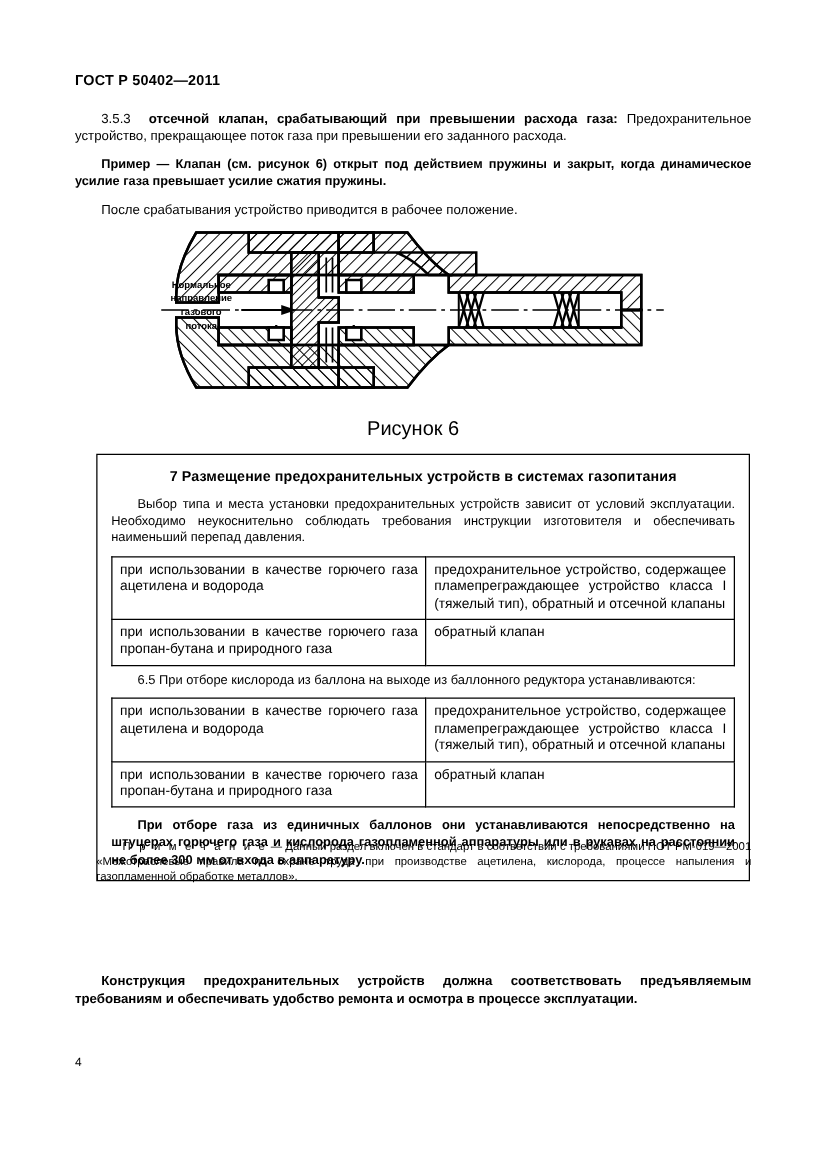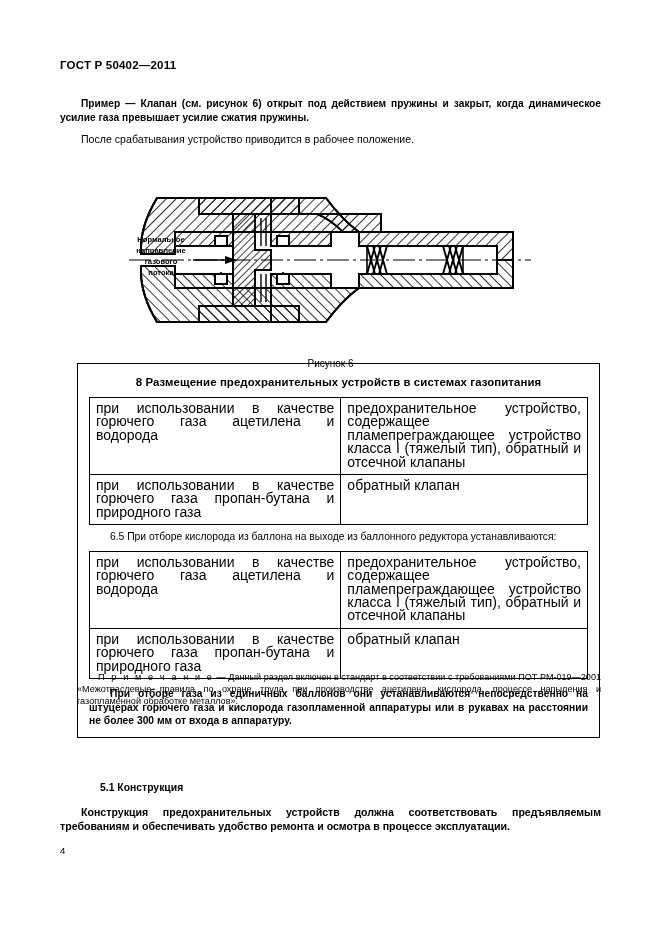--- a/index.html
+++ b/index.html
@@ -62,31 +62,31 @@
   p.after-fig {
     margin: 8px 0 0 0;
   }
 
   .term-bold { font-weight: bold; }
 
   
   .figure-wrap {
     position: absolute;
     left: 0;
-    top: 184px;
+    top: 172px;
     width: 661px;
     text-align: center;
   }
   .figure-svg-holder {
     display: inline-block;
     line-height: 0;
   }
   .figure-caption {
-    margin-top: 18px;
-    font-size: 10px;
+    margin-top: 6px;
+    font-size: 16px;
     text-align: center;
   }
 
   
   .frame {
     position: absolute;
     left: 77px;
     top: 363px;
     width: 523px;
     border: 1.3px solid #000;
@@ -120,21 +120,21 @@
   
   table.spec {
     width: 100%;
     border-collapse: collapse;
     margin-top: 7px;
     table-layout: fixed;
   }
   table.spec td {
     border: 1px solid #000;
     vertical-align: top;
-    font-size: 14px;
+    font-size: 11px;
     line-height: 13.4px;
     padding: 4px 6px 5px 6px;
     text-align: justify;
     hyphens: manual;
   }
   table.spec td.col-left { width: 50.5%; }
   table.spec td.col-right { width: 49.5%; }
 
   
   .note {
@@ -187,20 +187,23 @@
   }
 </style>
 </head>
 <body>
 
 <div class="page">
 
   <div class="doc-header">ГОСТ Р 50402—2011</div>
 
   <div class="content">
+    <p class="body">
+      <span>3.5.3</span><span>&nbsp;&nbsp;</span><span class="term-bold">отсечной клапан, срабатывающий при превышении расхода газа:</span><span> Предохранительное устройство, прекращающее поток газа при превышении его заданного расхода.</span>
+    </p>
 
     <p class="example">Пример — Клапан (см. рисунок 6) открыт под действием пружины и закрыт, когда динамическое усилие газа превышает усилие сжатия пружины.</p>
 
     <p class="body after-fig">После срабатывания устройство приводится в рабочее положение.</p>
   </div>
 
   <div class="figure-wrap">
     <div class="figure-svg-holder">
       <svg width="420" height="152" viewBox="0 0 420 152" xmlns="http://www.w3.org/2000/svg">
         <defs>
@@ -307,22 +310,23 @@
           <text x="40" y="80">газового</text>
           <text x="40" y="91">потока</text>
         </g>
       </svg>
     </div>
     <div class="figure-caption">Рисунок 6</div>
   </div>
 
   <div class="frame">
 
-    <h2>8  Размещение предохранительных устройств в системах газопитания</h2>
-
+    <h2>7  Размещение предохранительных устройств в системах газопитания</h2>
+
+    <p class="lead-in">Выбор типа и места установки предохранительных устройств зависит от условий эксплуатации. Необходимо неукоснительно соблюдать требования инструкции изготовителя и обеспечивать наименьший перепад давления.</p>
 
 
     <table class="spec">
       <tbody>
         <tr>
           <td class="col-left">при использовании в качестве горючего газа ацетилена и водорода</td>
           <td class="col-right">предохранительное устройство, содержащее пламепреграждающее устройство класса I (тяжелый тип), обратный и отсечной клапаны</td>
         </tr>
         <tr>
           <td class="col-left">при использовании в качестве горючего газа пропан-бутана и природного газа</td>
@@ -347,19 +351,18 @@
     </table>
 
     <p class="closing">При отборе газа из единичных баллонов они устанавливаются непосредственно на штуцерах горючего газа и кислорода газопламенной аппаратуры или в рукавах на расстоянии не более 300 мм от входа в аппаратуру.</p>
   </div>
 
   <div class="note">
     <span class="note-label">П р и м е ч а н и е</span><span> — Данный раздел включен в стандарт в соответствии с требованиями ПОТ РМ-019—2001 «Межотраслевые правила по охране труда при производстве ацетилена, кислорода, процессе напыления и газопламенной обработке металлов».</span>
   </div>
 
   <div class="sec5">
-    <h3>5.1  Конструкция</h3>
     <p>Конструкция предохранительных устройств должна соответствовать предъявляемым требованиям и обеспечивать удобство ремонта и осмотра в процессе эксплуатации.</p>
   </div>
 
   <div class="page-number">4</div>
 
 </div>
 
 </body></html>

